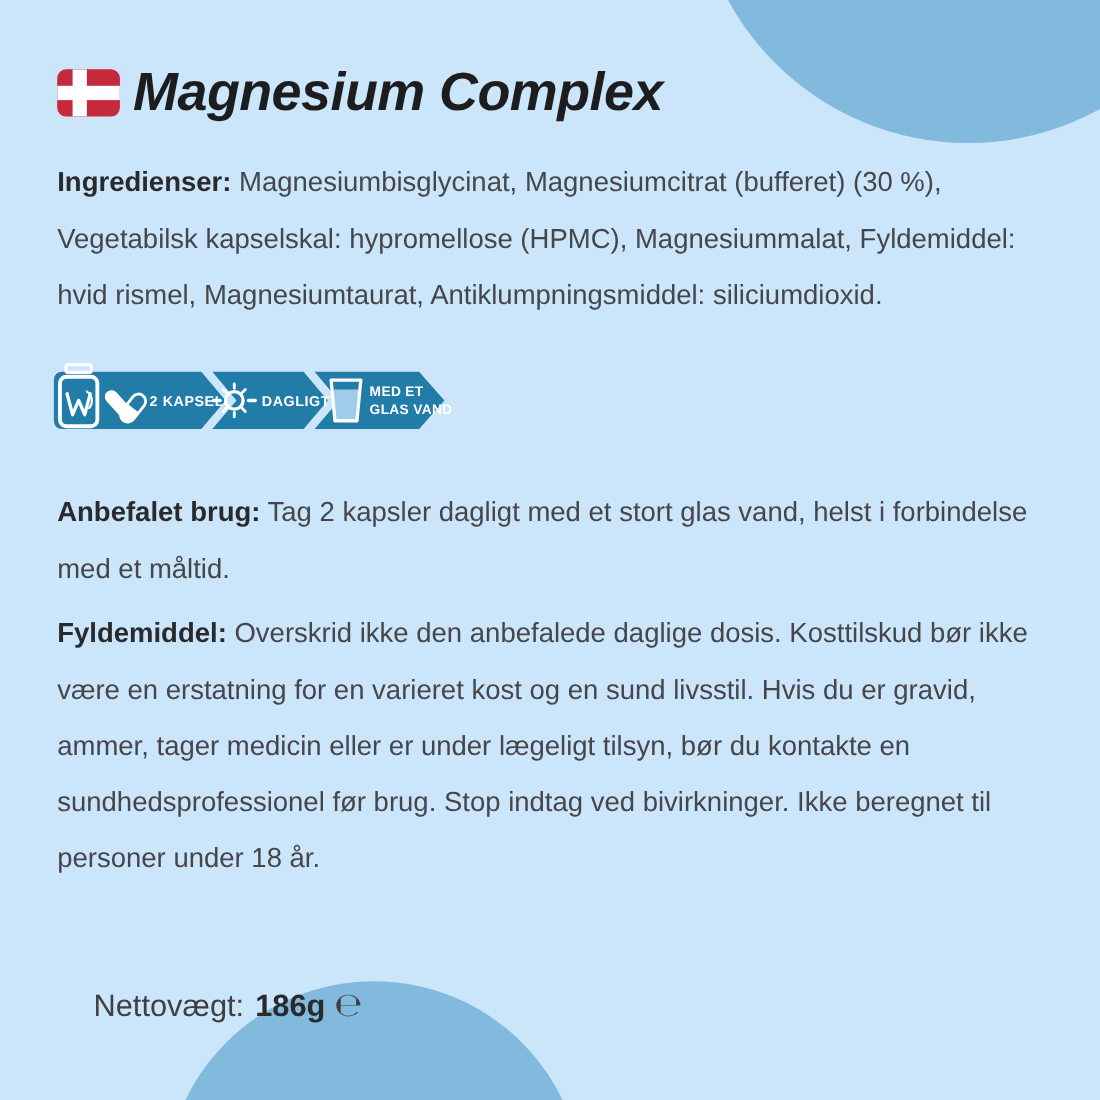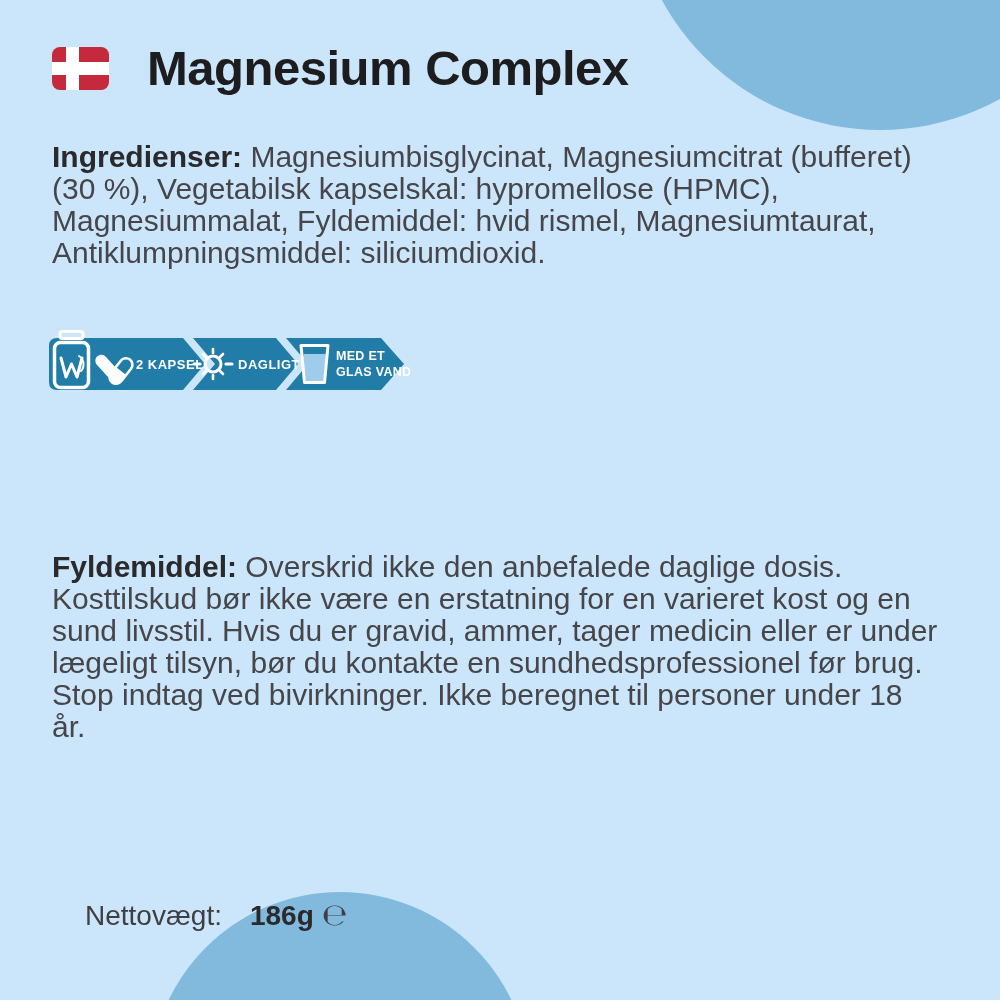--- a/index.html
+++ b/index.html
@@ -5,39 +5,39 @@
   html,body{margin:0;padding:0;}
   .page{
     position:relative;width:1000px;height:1000px;overflow:hidden;
     background:#cbe5fa;
     font-family:"Liberation Sans","DejaVu Sans",sans-serif;
   }
   .blob{position:absolute;border-radius:50%;background:#82badd;}
   .blob-tr{left:632px;top:-366px;width:496px;height:496px;}
   .blob-b{left:150px;top:892px;width:380px;height:380px;}
 
-  .brand-row{position:absolute;left:52px;top:40px;display:flex;align-items:center;gap:38px;}
+  .brand-row{position:absolute;left:52px;top:56px;display:flex;align-items:center;gap:12px;font-style:italic;}
   .flag{position:relative;width:57px;height:43px;background:#c42a3c;border-radius:8px;overflow:hidden;flex:0 0 auto;}
   .flag .bar-v{position:absolute;left:14px;top:0;width:13px;height:100%;background:#fff;}
   .flag .bar-h{position:absolute;left:0;top:15px;width:100%;height:13px;background:#fff;}
   .title{font-size:49px;font-weight:700;color:#1d1d1f;letter-spacing:-0.5px;white-space:nowrap;}
 
-  .para{position:absolute;left:52px;width:890px;margin:0;font-size:30px;line-height:32px;color:#46464a;}
+  .para{position:absolute;left:52px;width:890px;margin:0;font-size:25px;line-height:51px;color:#46464a;}
   .para b{color:#2a2a2d;font-weight:700;}
   .p-ingredients{top:141px;}
   .p-usage{top:441px;}
   .p-recommendations{top:551px;}
   .p-storage{top:786px;}
 
   .banner{position:absolute;left:48px;top:330px;width:362px;height:62px;}
   .banner text{font-family:"Liberation Sans","DejaVu Sans",sans-serif;font-weight:700;fill:#ffffff;}
 
   .net-row{position:absolute;left:52px;top:897px;font-size:28px;color:#3f3f43;}
   .net-row .nw-label{font-weight:400;margin-left:33px;}
-  .net-row .nw-value{font-weight:700;color:#2a2a2d;margin-left:28px;}
+  .net-row .nw-value{font-weight:700;color:#2a2a2d;margin-left:10px;}
   .net-row .nw-e{font-family:"DejaVu Sans",sans-serif;margin-left:8px;font-size:30px;color:#3f3f43;}
 </style>
 </head>
 <body>
 
 <div class="page">
 
   <div class="blob blob-tr"></div>
   <div class="blob blob-b"></div>
 
@@ -98,20 +98,21 @@
     <text x="190" y="39" font-size="13" letter-spacing="0.5">DAGLIGT</text>
 
     <g>
       <path d="M255,33 L257.5,51 H275.5 L278,24 L255.5,24 Z" fill="#9fccea" stroke="none"></path>
       <path d="M253,15.5 L256.5,52.5 H276.5 L280,15.5 Z" fill="none" stroke="#ffffff" stroke-width="3" stroke-linejoin="round"></path>
     </g>
     <text x="288" y="30" font-size="12.5" letter-spacing="0.3">MED ET</text>
     <text x="288" y="46" font-size="12.5" letter-spacing="0.3">GLAS VAND</text>
   </svg>
 
+  <p class="para p-usage"><b>Anbefalet brug:</b><span> Tag 2 kapsler dagligt med et stort glas vand, helst i forbindelse med et måltid.</span></p>
 
   <p class="para p-recommendations"><b>Fyldemiddel:</b><span> Overskrid ikke den anbefalede daglige dosis. Kosttilskud bør ikke være en erstatning for en varieret kost og en sund livsstil. Hvis du er gravid, ammer, tager medicin eller er under lægeligt tilsyn, bør du kontakte en sundhedsprofessionel før brug. Stop indtag ved bivirkninger. Ikke beregnet til personer under 18 år.</span></p>
 
 
   <div class="net-row">
     <span class="nw-label">Nettovægt:</span><span class="nw-value">186g</span><span class="nw-e">℮</span>
   </div>
 
 </div>
 

